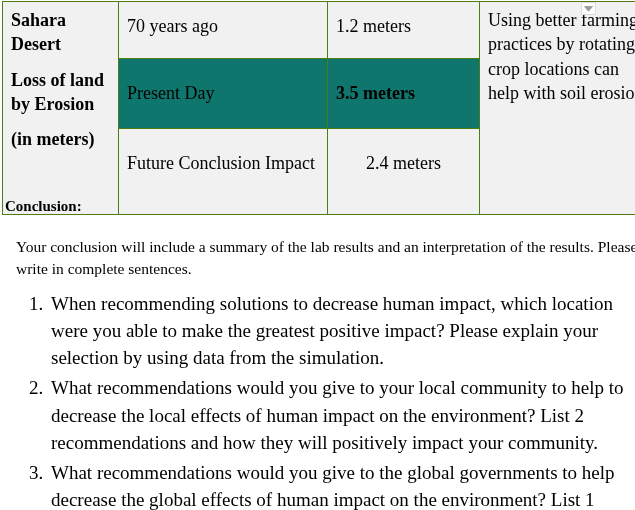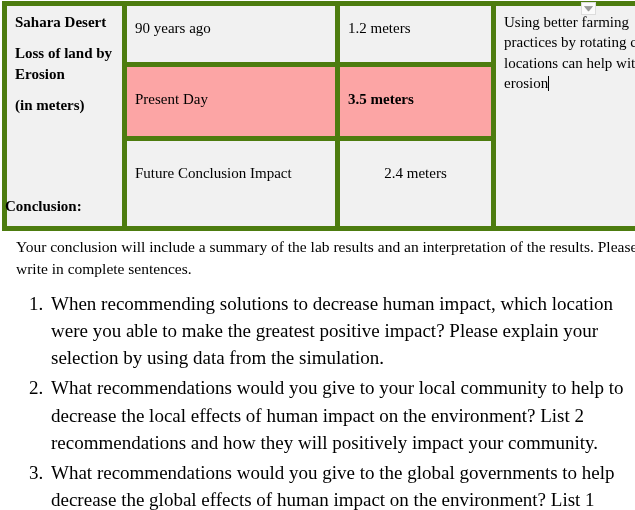--- a/index.html
+++ b/index.html
@@ -23,40 +23,40 @@
     top: 1px;
     width: 594px;
   }
   table.lab-table {
     border-collapse: collapse;
     table-layout: fixed;
     width: 594px;
     background: #f1f1f1;
   }
   table.lab-table td {
-    border: 5px solid #4d7c0f;
+    border: 1px solid #4d7c0f;
     vertical-align: top;
     padding: 6px 8px 6px 8px;
-    font-size: 15px;
+    font-size: 18px;
     line-height: 1.35;
     background: #f1f1f1;
   }
   td.col-label   { width: 99px; }
   td.col-stage   { width: 192px; }
   td.col-value   { width: 135px; }
   td.col-notes   { width: 166px; }
 
   td.col-label {
     font-weight: bold;
     padding-top: 16px;
     line-height: 1.45;
   }
   td.col-label .gap { display: block; height: 11px; }
 
-  tr.row-present td { background: #fca5a5; }
+  tr.row-present td { background: #0f766e; }
 
   td.r1 { height: 38px; }
   td.r2 { height: 41px; }
   td.r3 { height: 57px; }
 
   td.col-stage.r1 { padding-top: 12px; }
   td.col-value.r1 { padding-top: 12px; }
   td.col-stage.r2 { padding-top: 22px; }
   td.col-value.r2 { padding-top: 22px; font-weight: bold; }
   td.col-stage.r3 { padding-top: 22px; }
@@ -132,21 +132,21 @@
   <table class="lab-table">
     <tbody>
       <tr>
         <td class="col-label" rowspan="3">
           <span>Sahara Desert</span>
           <span class="gap"></span>
           <span>Loss of land by Erosion</span>
           <span class="gap"></span>
           <span>(in meters)</span>
         </td>
-        <td class="col-stage r1">90 years ago</td>
+        <td class="col-stage r1">70 years ago</td>
         <td class="col-value r1">1.2 meters</td>
         <td class="col-notes" rowspan="3"><span> Using better farming practices by rotating crop locations can help with soil erosion</span><span class="caret"></span></td>
       </tr>
       <tr class="row-present">
         <td class="col-stage r2">Present Day</td>
         <td class="col-value r2">3.5 meters</td>
       </tr>
       <tr>
         <td class="col-stage r3">Future Conclusion Impact</td>
         <td class="col-value r3">2.4 meters</td>

